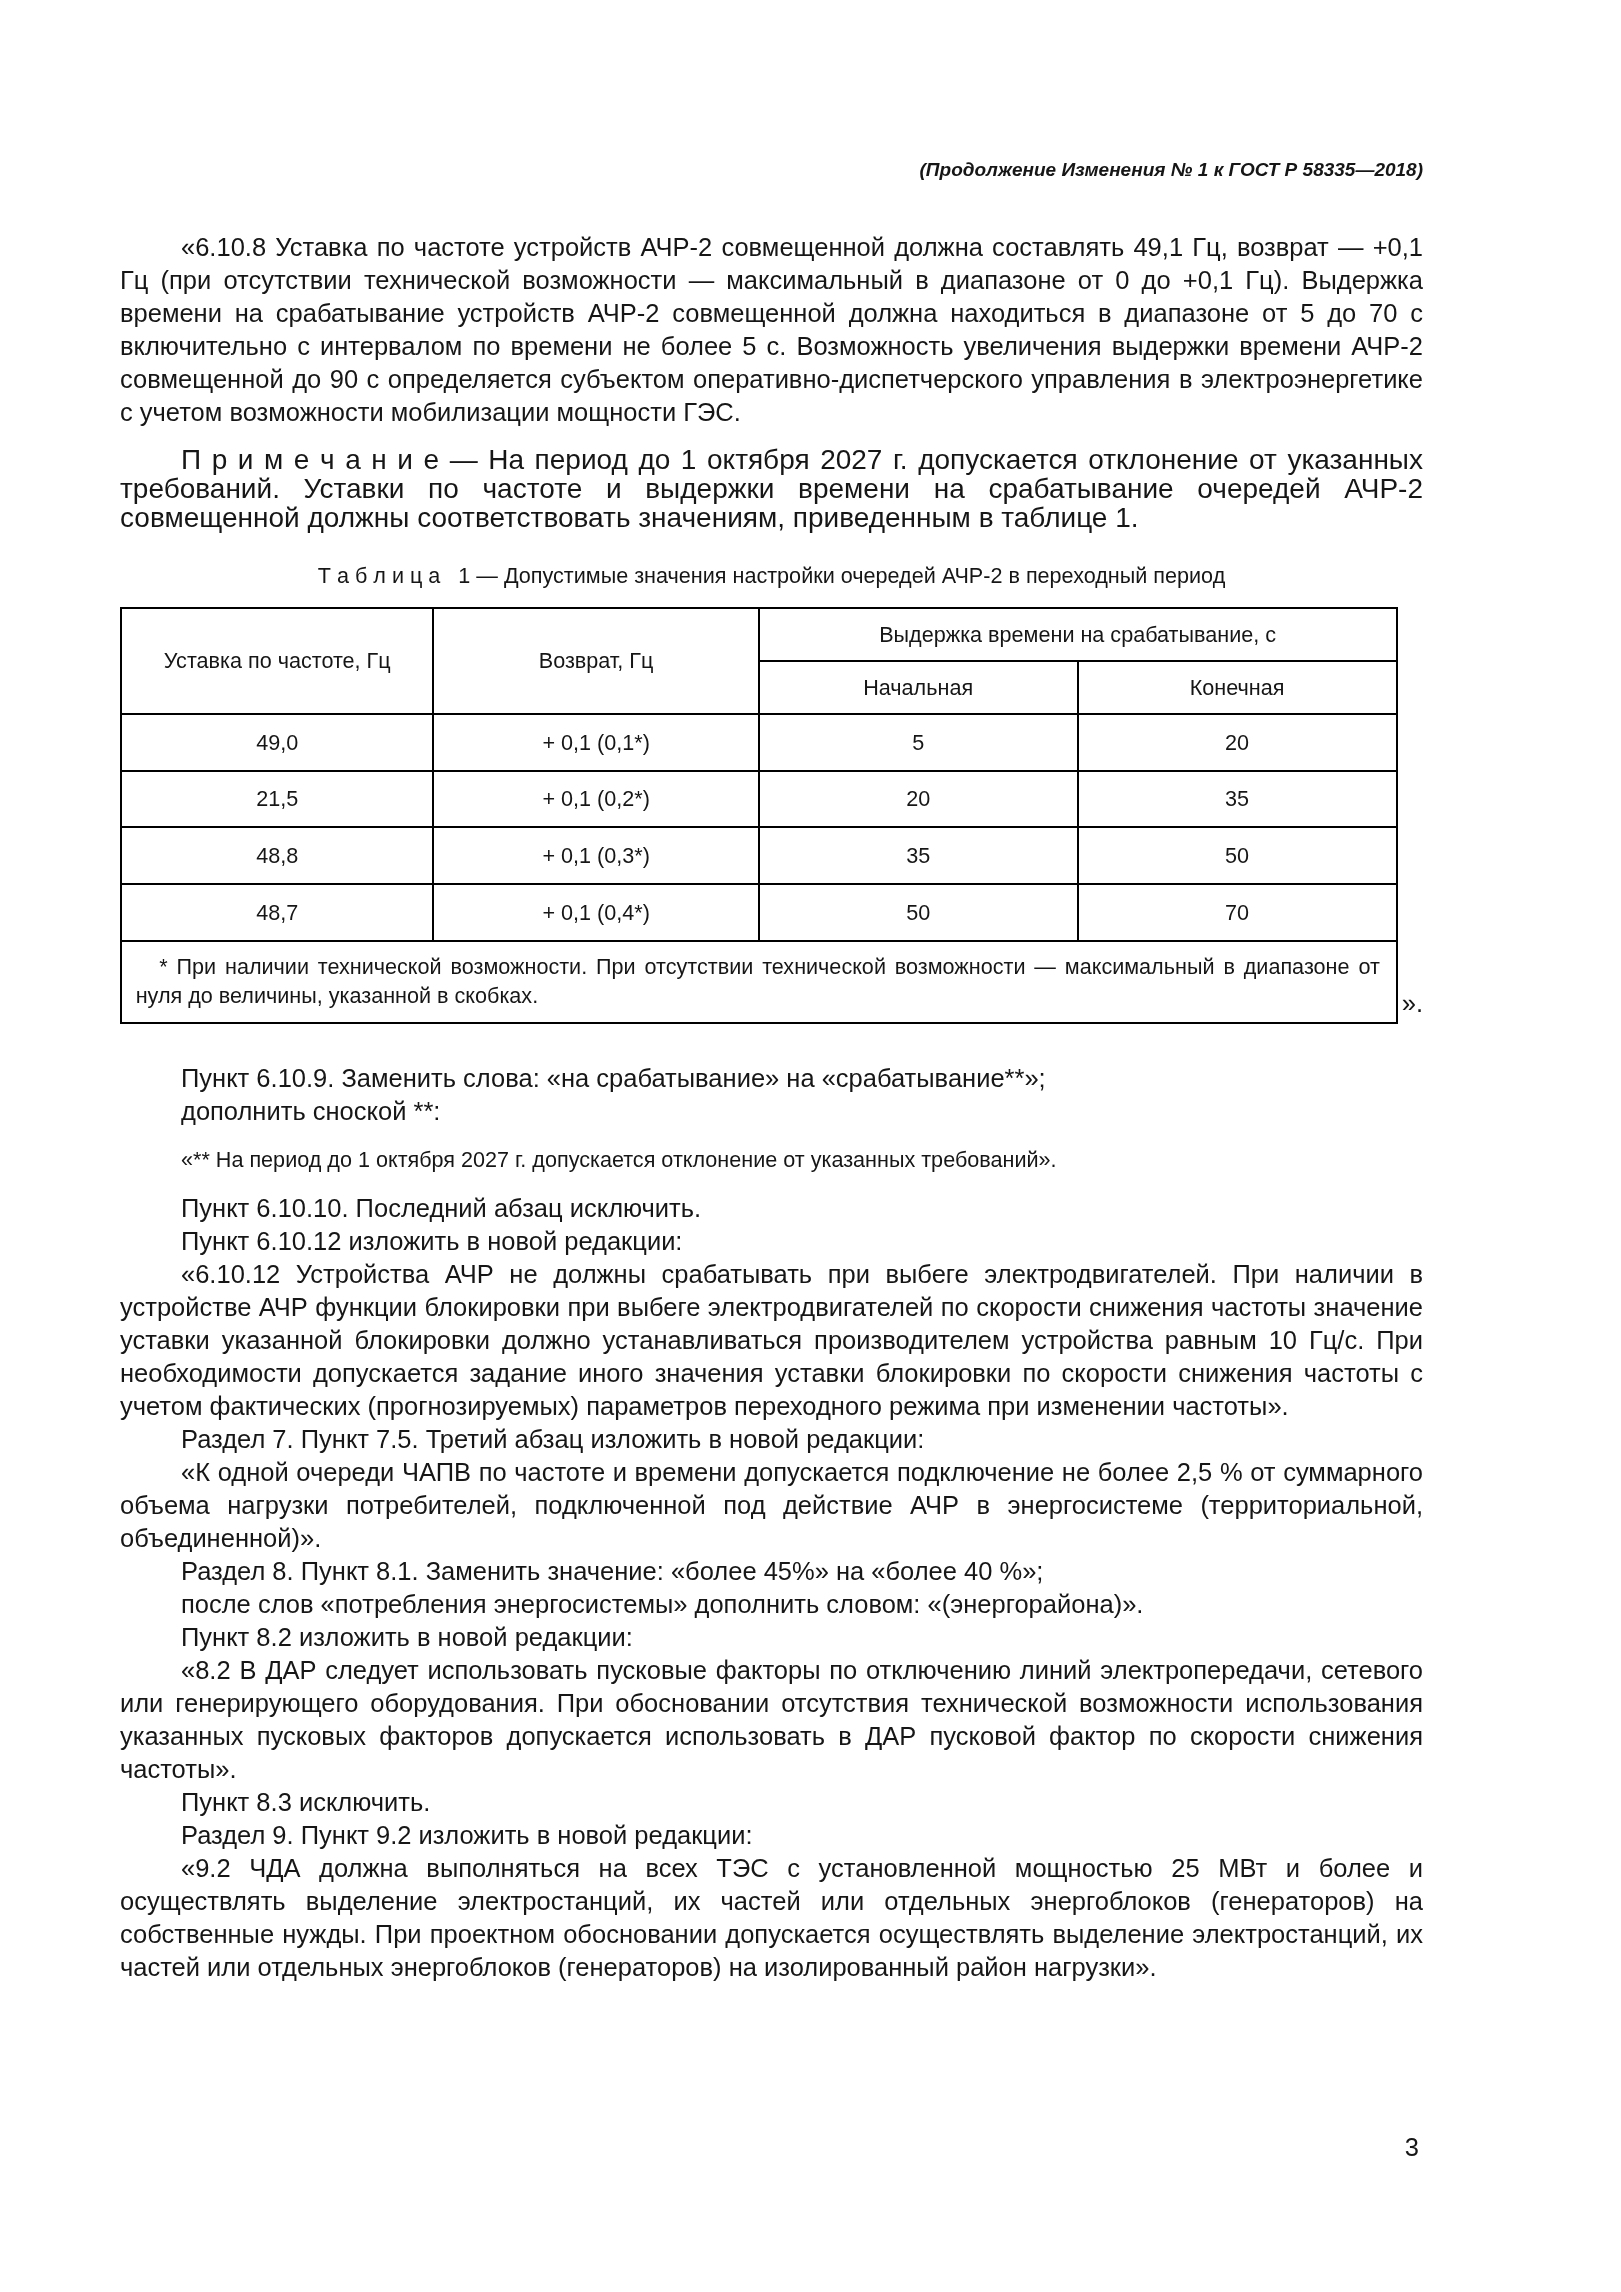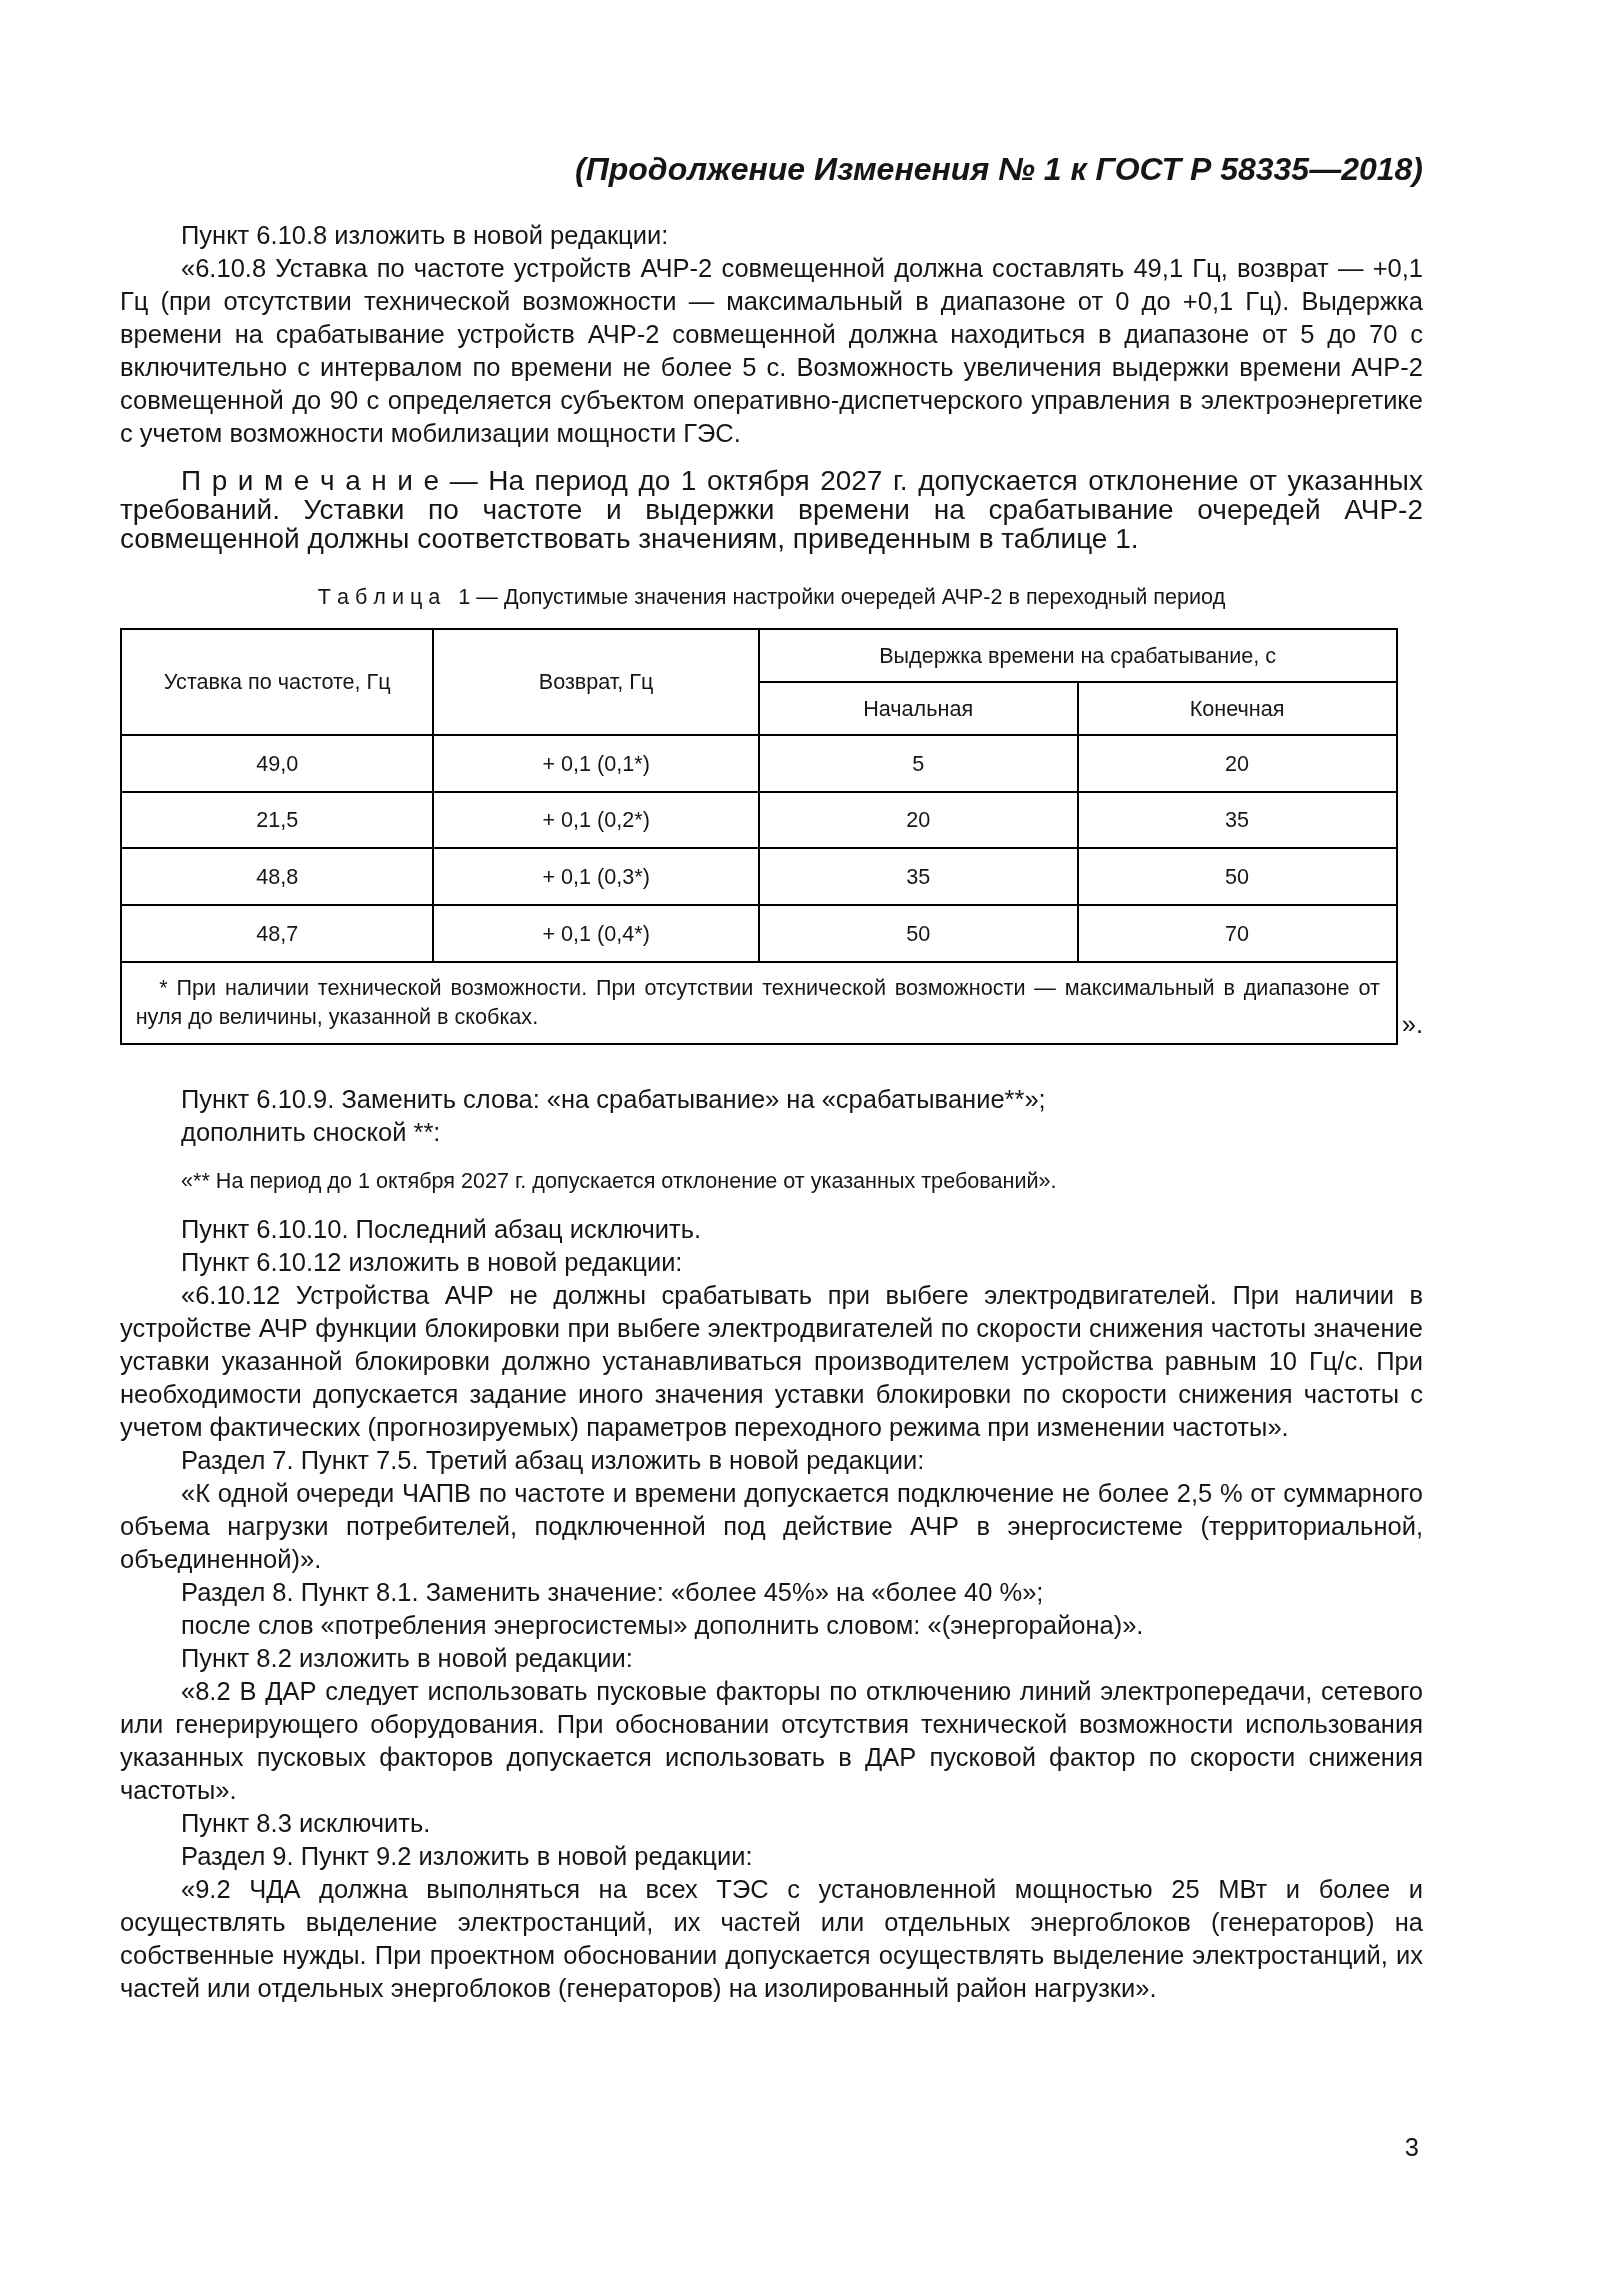--- a/index.html
+++ b/index.html
@@ -15,23 +15,23 @@
     padding: 155px 198px 0 120px;
     background: #ffffff;
     font-family: "Liberation Sans", sans-serif;
     color: #161616;
     overflow: hidden;
   }
   .running-header {
     text-align: right;
     font-style: italic;
     font-weight: bold;
-    font-size: 32px;
-    line-height: 29px;
-    margin-bottom: 35px;
+    font-size: 19px;
+    line-height: 29px;
+    margin-bottom: 47px;
   }
   .body-text {
     margin: 0;
     font-size: 25.5px;
     line-height: 33px;
     text-align: justify;
     text-indent: 61px;
   }
   .note-text {
     margin: 15.7px 0 0 0;
@@ -106,21 +106,20 @@
     line-height: 29px;
   }
 </style>
 </head>
 <body>
 
 <div class="page">
 
   <div class="running-header">(Продолжение Изменения № 1 к ГОСТ Р 58335—2018)</div>
 
-  <p class="body-text">Пункт 6.10.8 изложить в новой редакции:</p>
   <p class="body-text">«6.10.8 Уставка по частоте устройств АЧР-2 совмещенной должна составлять 49,1 Гц, возврат — +0,1 Гц (при отсутствии технической возможности — максимальный в диапазоне от 0 до +0,1 Гц). Выдержка времени на срабатывание устройств АЧР-2 совмещенной должна находиться в диапазоне от 5 до 70 с включительно с интервалом по времени не более 5 с. Возможность увеличения выдержки времени АЧР-2 совмещенной до 90 с определяется субъектом оперативно-диспетчерского управления в электроэнергетике с учетом возможности мобилизации мощности ГЭС.</p>
 
   <p class="note-text">П р и м е ч а н и е — На период до 1 октября 2027 г. допускается отклонение от указанных требований. Уставки по частоте и выдержки времени на срабатывание очередей АЧР-2 совмещенной должны соответствовать значениям, приведенным в таблице 1.</p>
 
   <p class="table-caption">Т а б л и ц а   1 — Допустимые значения настройки очередей АЧР-2 в переходный период</p>
 
   <div class="table-wrap">
     <table class="gost-table">
       <colgroup>
         <col style="width:24.5%">

